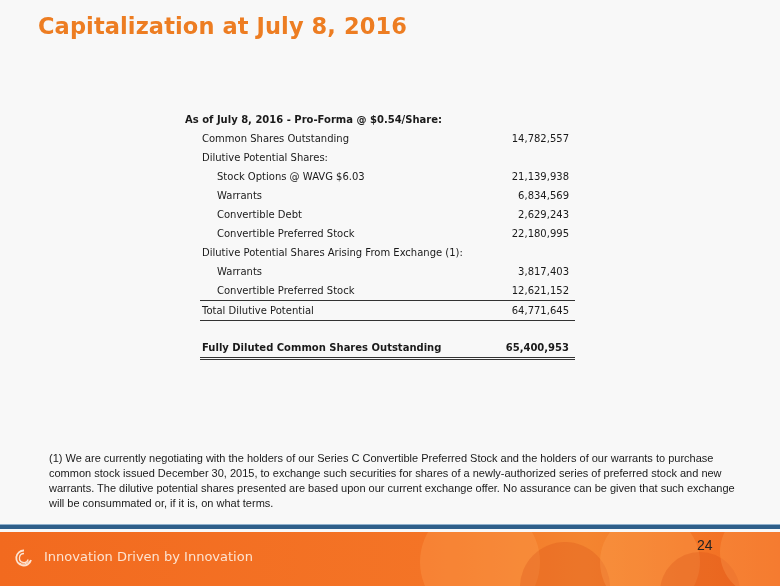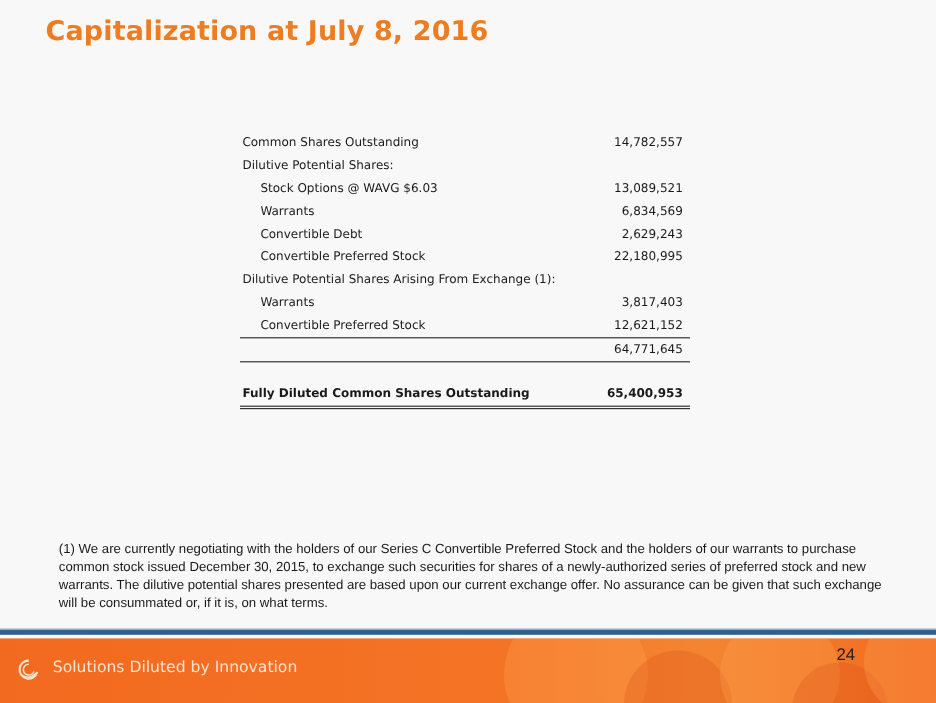--- a/index.html
+++ b/index.html
@@ -62,31 +62,34 @@
     position: absolute; left: 697px; top: 5px;
     font-family: "Liberation Sans", sans-serif; font-size: 14px; color: #222;
   }
 </style>
 </head>
 <body>
 
 <div class="title">Capitalization at July 8, 2016</div>
 
 <div class="cap-table">
+  <div class="row lvl0 heading">
+    <span class="lbl">As of July 8, 2016 - Pro-Forma @ $0.54/Share:</span>
+  </div>
   <div class="row lvl1">
     <span class="lbl">Common Shares Outstanding</span>
     <span class="val">14,782,557</span>
   </div>
   <div class="row lvl1">
     <span class="lbl">Dilutive Potential Shares:</span>
     <span class="val"></span>
   </div>
   <div class="row lvl2">
     <span class="lbl">Stock Options @ WAVG $6.03</span>
-    <span class="val">13,089,521</span>
+    <span class="val">21,139,938</span>
   </div>
   <div class="row lvl2">
     <span class="lbl">Warrants</span>
     <span class="val">6,834,569</span>
   </div>
   <div class="row lvl2">
     <span class="lbl">Convertible Debt</span>
     <span class="val">2,629,243</span>
   </div>
   <div class="row lvl2">
@@ -99,20 +102,21 @@
   </div>
   <div class="row lvl2">
     <span class="lbl">Warrants</span>
     <span class="val">3,817,403</span>
   </div>
   <div class="row lvl2 rule-under">
     <span class="lbl" style="left:17px">Convertible Preferred Stock</span>
     <span class="val">12,621,152</span>
   </div>
   <div class="row total-row">
+    <span class="lbl">Total Dilutive Potential</span>
     <span class="val">64,771,645</span>
   </div>
   <div class="spacer"></div>
   <div class="row grand-row">
     <span class="lbl">Fully Diluted Common Shares Outstanding</span>
     <span class="val">65,400,953</span>
   </div>
 </div>
 
 <div class="footnote">(1) We are currently negotiating with the holders of our Series C Convertible Preferred Stock and the holders of our warrants to purchase common stock issued December 30, 2015, to exchange such securities for shares of a newly-authorized series of preferred stock and new warrants. The dilutive potential shares presented are based upon our current exchange offer.  No assurance can be given that such exchange will be consummated or, if it is, on what terms.</div>
@@ -123,15 +127,15 @@
   <div class="blob" style="left:420px; top:-30px; width:120px; height:120px;"></div>
   <div class="blob dark" style="left:520px; top:10px; width:90px; height:90px;"></div>
   <div class="blob" style="left:600px; top:-20px; width:100px; height:100px;"></div>
   <div class="blob dark" style="left:660px; top:20px; width:80px; height:80px;"></div>
   <div class="blob" style="left:720px; top:-25px; width:90px; height:90px;"></div>
   <svg class="logo" viewBox="0 0 18 18">
     <path d="M9 1.5 A7.5 7.5 0 1 0 16 11" fill="none" stroke="#fde3d0" stroke-width="1.8"></path>
     <path d="M9 4.5 A4.5 4.5 0 1 0 13.2 10.5" fill="none" stroke="#fde3d0" stroke-width="1.3"></path>
     <path d="M4 14 Q9 17 15 12" fill="none" stroke="#fde3d0" stroke-width="1"></path>
   </svg>
-  <div class="tagline">Solutions Diluted by Innovation</div>
+  <div class="tagline">Innovation Driven by Innovation</div>
   <div class="page-num">24</div>
 </div>
 
 </body></html>

